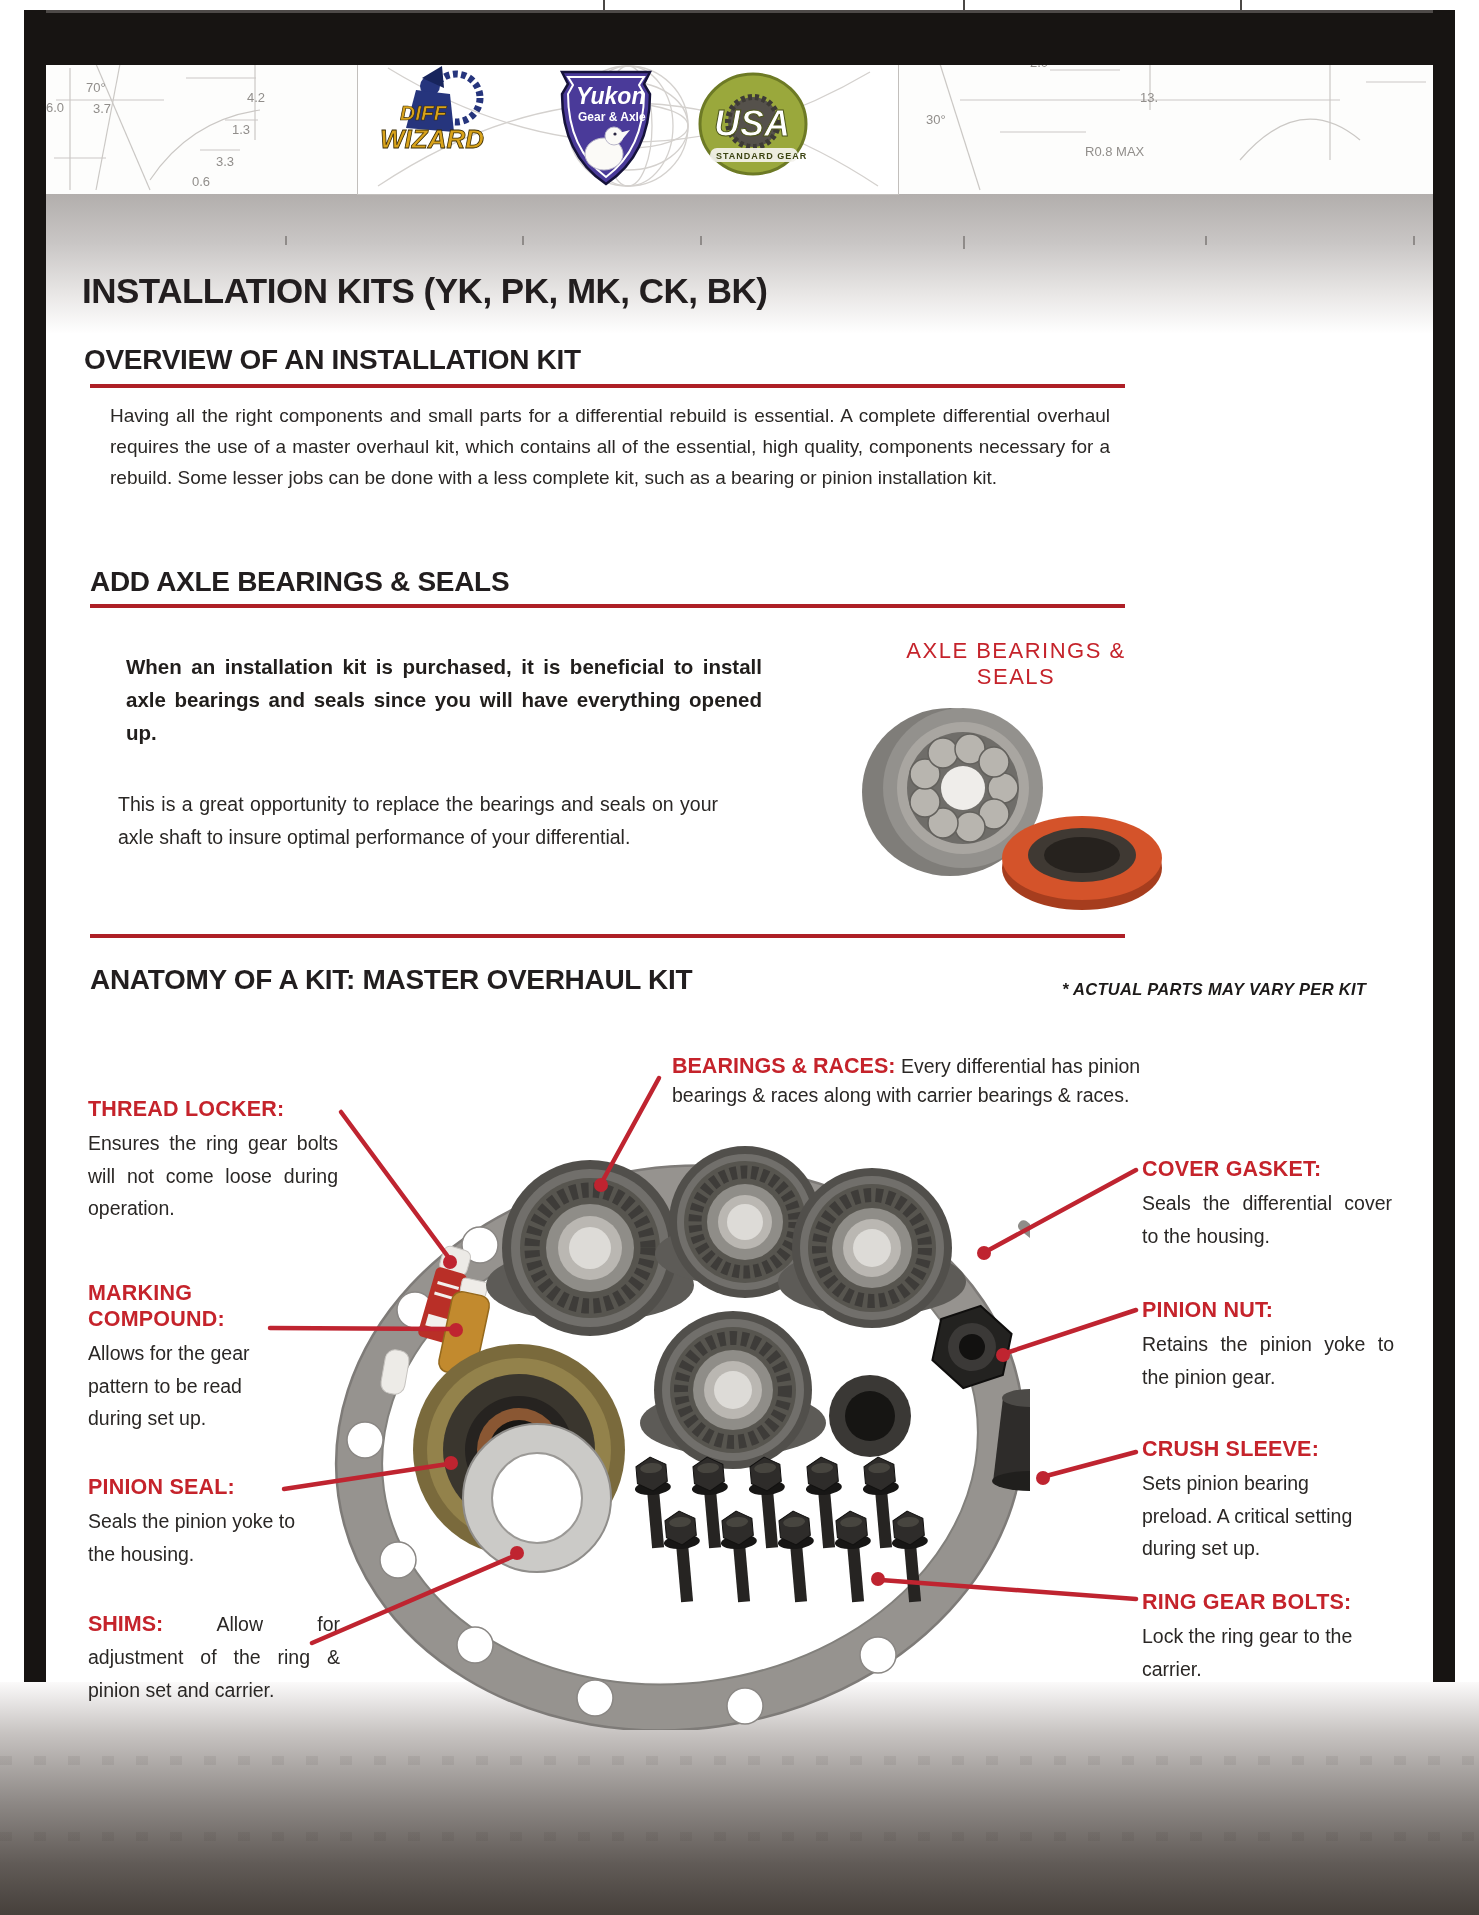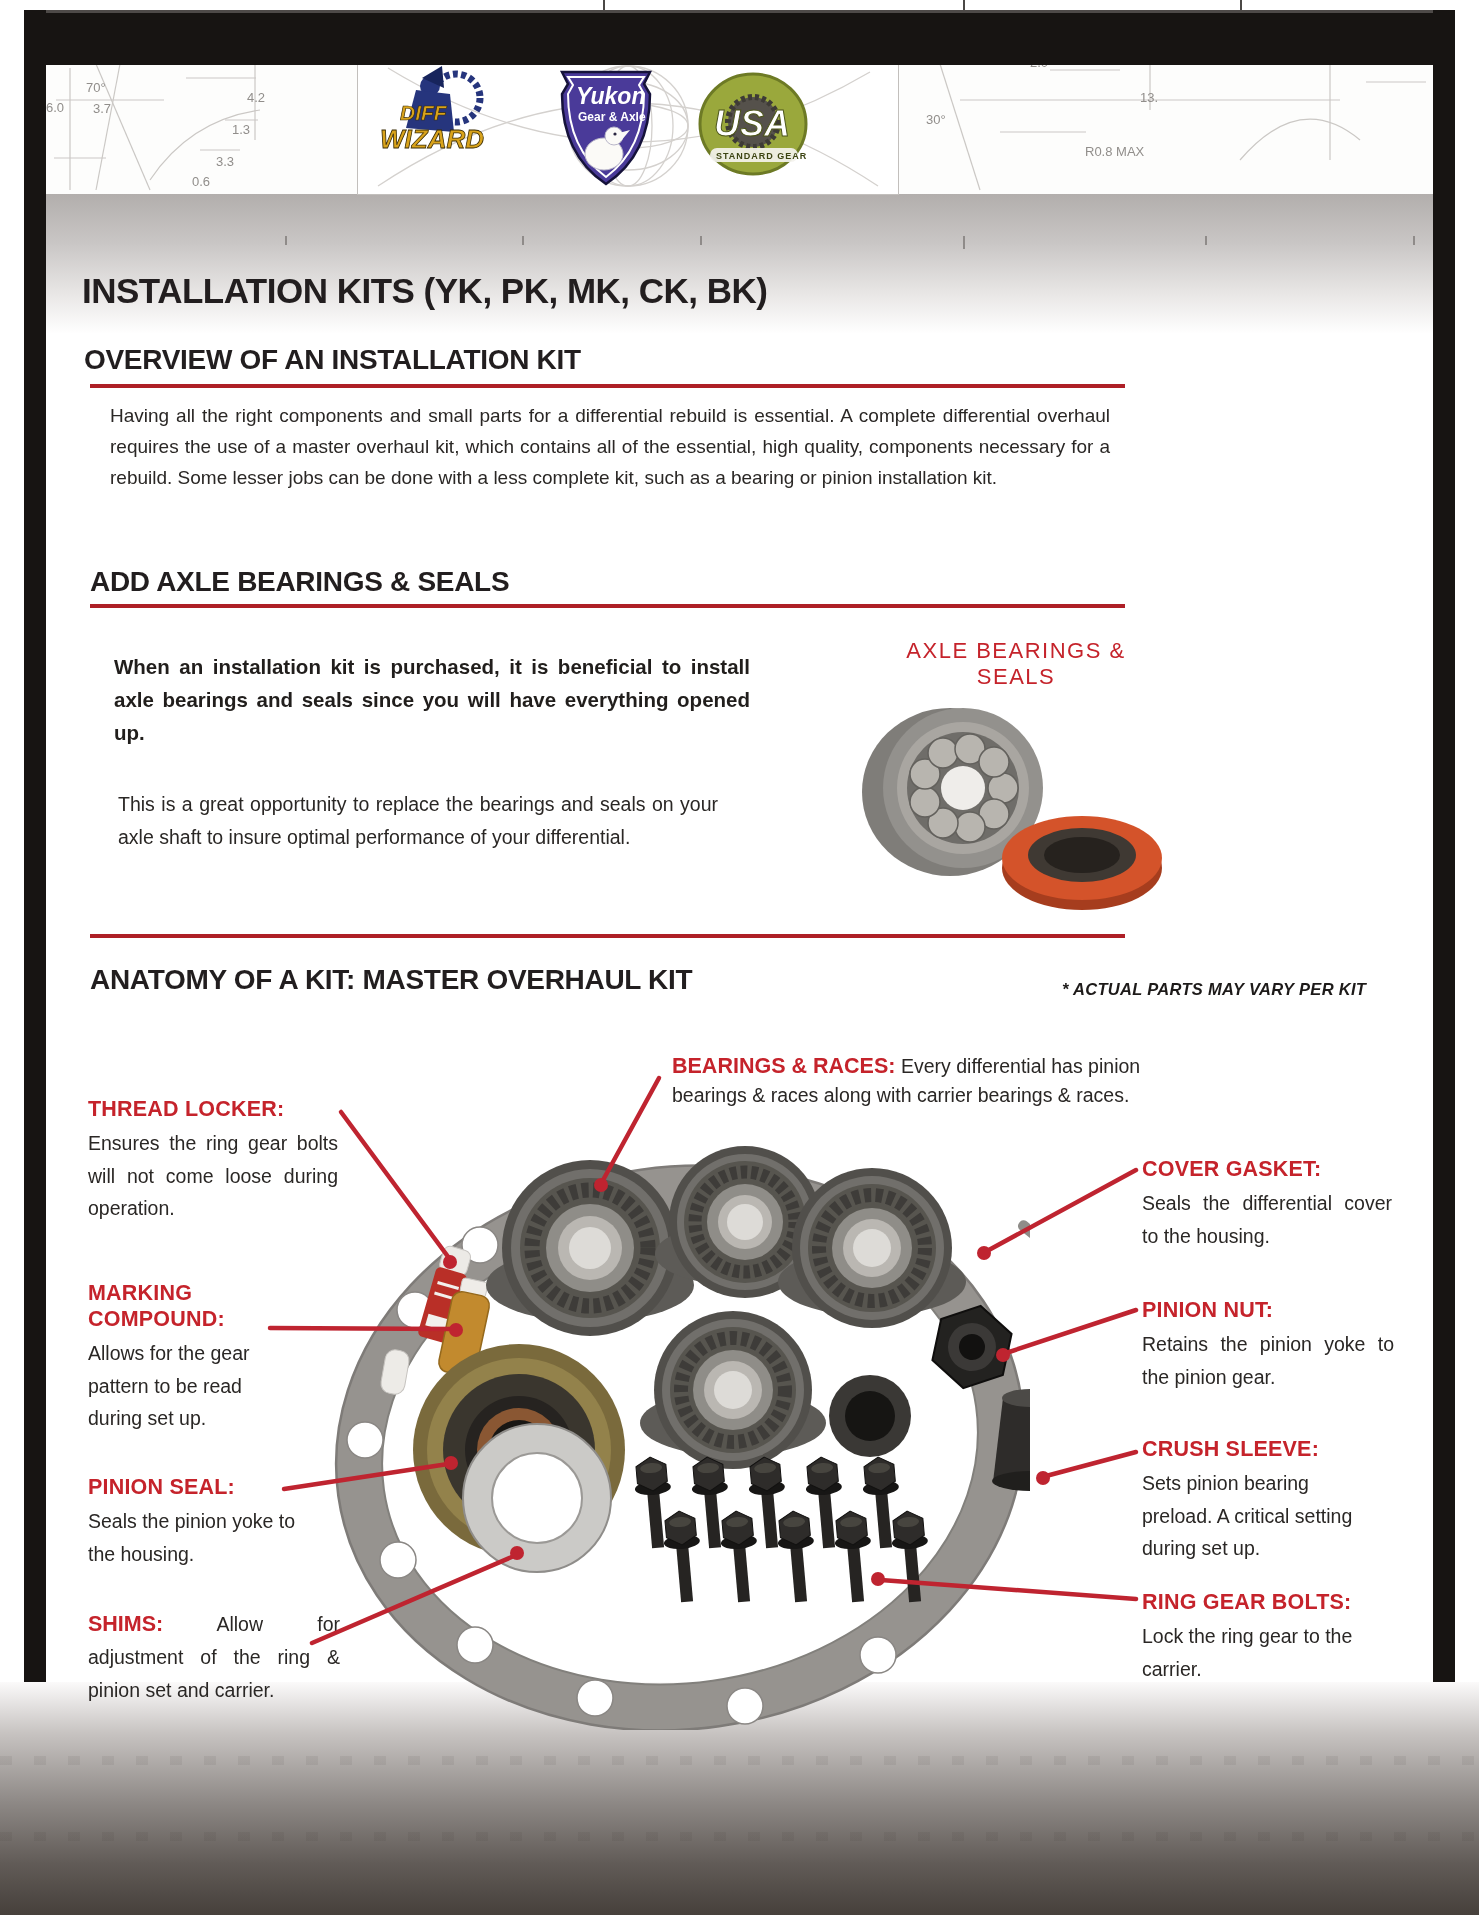--- a/index.html
+++ b/index.html
@@ -150,21 +150,21 @@
   <div class="band-tick" style="left:1205px;"></div>
   <div class="band-tick" style="left:1413px;"></div>
   <h1 class="page-title" style="margin:7px;">INSTALLATION KITS (YK, PK, MK, CK, BK)</h1>
 
   <h2 class="h-section" style="left:84px;top:344px;margin:0;text-align:center;">OVERVIEW OF AN INSTALLATION KIT</h2>
   <div class="rule" style="top:384px;"></div>
   <p class="body-text" style="left:110px;top:400px;width:1000px;margin:0;">Having all the right components and small parts for a differential rebuild is essential. A complete differential overhaul requires the use of a master overhaul kit, which contains all of the essential, high quality, components necessary for a rebuild. Some lesser jobs can be done with a less complete kit, such as a bearing or pinion installation kit.</p>
 
   <h2 class="h-section" style="left:90px;top:566px;margin:0;">ADD AXLE BEARINGS &amp; SEALS</h2>
   <div class="rule" style="top:604px;"></div>
-  <p class="lead-text" style="left:114px;top:650px;width:636px;margin:0;">When an installation kit is purchased, it is beneficial to install axle bearings and seals since you will have everything opened up.</p>
+  <p class="lead-text" style="left:126px;top:650px;width:636px;margin:0;">When an installation kit is purchased, it is beneficial to install axle bearings and seals since you will have everything opened up.</p>
   <p class="body-text" style="left:110px;top:780px;width:600px;font-size:19.5px;line-height:32.5px;margin:8px;">This is a great opportunity to replace the bearings and seals on your axle shaft to insure optimal performance of your differential.</p>
   <div class="photo-label" style="left:866px;top:638px;width:300px;">AXLE BEARINGS &amp; SEALS</div>
 
   <svg class="axle-photo" width="330" height="225" viewBox="845 685 330 225">
     <g>
       <ellipse cx="950" cy="792" rx="88" ry="84" fill="#7f7d79"></ellipse>
       <circle cx="963" cy="788" r="80" fill="#93918d"></circle>
       <circle cx="963" cy="788" r="66" fill="#a9a6a1"></circle>
       <circle cx="963" cy="788" r="56" fill="#6f6d69"></circle>
       <g fill="#b8b5af" stroke="#63615d" stroke-width="1.5">

